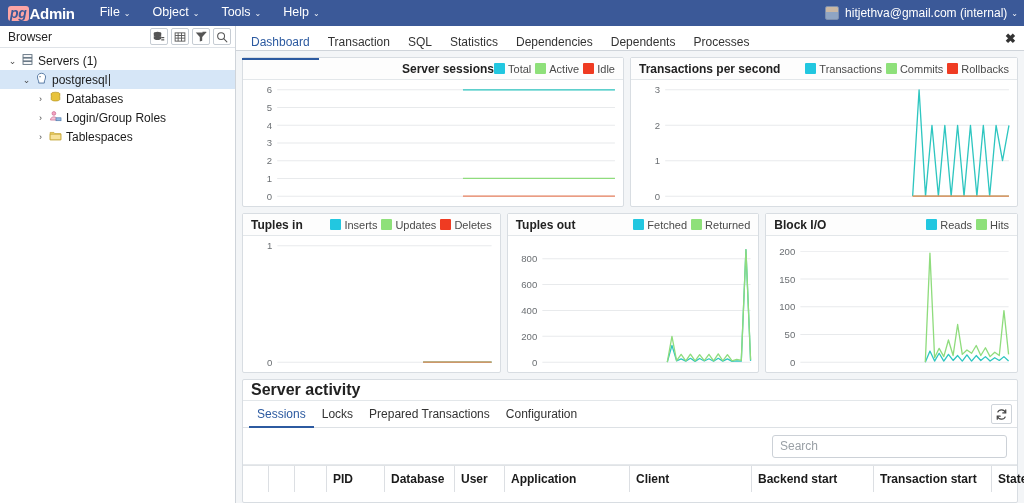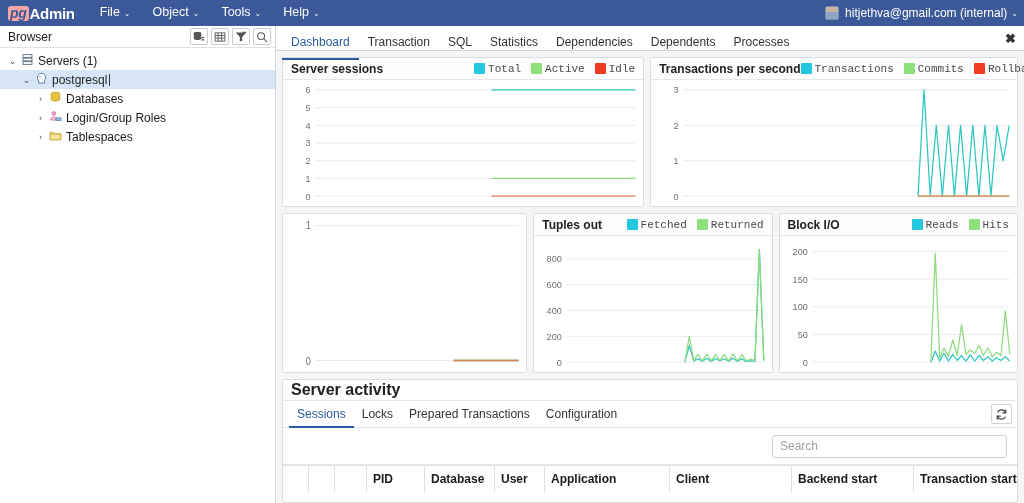--- a/index.html
+++ b/index.html
@@ -40,21 +40,21 @@
     width: 14px; height: 14px; border-radius: 2px;
     background: linear-gradient(#c9b7a4 45%, #8fa5c4 45%);
     border: 1px solid #7d8fae; margin-right: 6px; flex: none;
   }
 
   
   .body-wrap { display: flex; height: 477px; }
 
   
   .sidebar {
-    width: 276px; flex: none; background: #fff;
+    width: 236px; flex: none; background: #fff;
     border-right: 1px solid #cfd4da;
     display: flex; flex-direction: column;
   }
   .sidebar-head {
     height: 22px; display: flex; align-items: center;
     padding: 0 4px 0 8px; border-bottom: 1px solid #dfe3e8;
     background: #fff;
   }
   .sidebar-title { font-size: 12px; color: #222; flex: 1; }
   .tool-btns { display: flex; gap: 3px; }
@@ -111,21 +111,21 @@
   .panel {
     background: #fff; border: 1px solid #d8dde2; border-radius: 2px;
     display: flex; flex-direction: column; min-width: 0;
   }
   .panel-head {
     height: 22px; flex: none; display: flex; align-items: center;
     padding: 0 8px; border-bottom: 1px solid #e3e7ea;
     background: #fdfdfd;
   }
   .panel-title { font-size: 12px; font-weight: bold; color: #222; flex: 1; white-space: nowrap; }
-  .legend { display: flex; align-items: center; gap: 10px; font-family: Liberation Mono, monospace; }
+  .legend { display: flex; align-items: center; gap: 4px; }
   .leg { display: flex; align-items: center; gap: 3px; font-size: 11px; color: #4a4a4a; }
   .swatch { width: 11px; height: 11px; border-radius: 1px; flex: none; }
   .plot { flex: 1; position: relative; overflow: hidden; }
   .plot svg { display: block; width: 100%; height: 100%; }
 
   
   .activity {
     background: #fff; border: 1px solid #d8dde2; border-radius: 2px;
     flex: 1; display: flex; flex-direction: column; min-height: 0;
   }
@@ -282,21 +282,21 @@
           <div class="tab">Statistics</div>
           <div class="tab">Dependencies</div>
           <div class="tab">Dependents</div>
           <div class="tab">Processes</div>
         </div>
       <span class="tab-close">✖</span>
     </div>
 
     <div class="dash">
       <div class="row" id="chart-row-1" style="height:150px;">
-          <div class="panel" style="flex: 1 1 378px;">
+          <div class="panel" style="flex: 1 1 378px; text-align: right;">
             <div class="panel-head">
               <span class="panel-title">Server sessions</span>
               <span class="legend">
                 <span class="leg">
                   <span class="swatch" style="background: rgb(34, 199, 224);"></span>
                   <span>Total</span>
                 </span>
                 <span class="leg">
                   <span class="swatch" style="background: rgb(142, 224, 122);"></span>
                   <span>Active</span>
@@ -359,20 +359,37 @@
                 <text x="29" y="121.5" text-anchor="end" font-size="9.5" fill="#6b6f73" font-family="Liberation Sans, sans-serif">0</text>
                 <polyline points="280.2,118.0 286.6,10.0 293.0,118.0 299.4,46.0 305.8,118.0 312.2,46.0 318.5,118.0 324.9,46.0 331.3,118.0 337.7,46.0 344.1,118.0 350.5,46.0 356.8,118.0 363.2,46.0 369.6,82.0 376.0,46.0" fill="none" stroke="#2ec6c0" stroke-width="1.3" stroke-linejoin="round"></polyline>
                 <polyline points="280.2,118.0 286.6,118.0 293.0,118.0 299.4,118.0 305.8,118.0 312.2,118.0 318.5,118.0 324.9,118.0 331.3,118.0 337.7,118.0 344.1,118.0 350.5,118.0 356.8,118.0 363.2,118.0 369.6,118.0 376.0,118.0" fill="none" stroke="#8fdc7d" stroke-width="1.3" stroke-linejoin="round"></polyline>
                 <polyline points="280.2,118.0 286.6,118.0 293.0,118.0 299.4,118.0 305.8,118.0 312.2,118.0 318.5,118.0 324.9,118.0 331.3,118.0 337.7,118.0 344.1,118.0 350.5,118.0 356.8,118.0 363.2,118.0 369.6,118.0 376.0,118.0" fill="none" stroke="#e8805e" stroke-width="1.3" stroke-linejoin="round"></polyline>
               </svg>
             </div>
           </div>
         </div>
       <div class="row" id="chart-row-2" style="height:160px;">
           <div class="panel" style="flex: 1 1 254px;">
+            <div class="panel-head">
+              <span class="panel-title">Tuples in</span>
+              <span class="legend">
+                <span class="leg">
+                  <span class="swatch" style="background: rgb(34, 199, 224);"></span>
+                  <span>Inserts</span>
+                </span>
+                <span class="leg">
+                  <span class="swatch" style="background: rgb(142, 224, 122);"></span>
+                  <span>Updates</span>
+                </span>
+                <span class="leg">
+                  <span class="swatch" style="background: rgb(239, 59, 34);"></span>
+                  <span>Deletes</span>
+                </span>
+              </span>
+            </div>
             <div class="plot">
               <svg viewBox="0 0 254 138" preserveAspectRatio="none">
                 <line x1="34" y1="10.0" x2="246" y2="10.0" stroke="#e8eaec" stroke-width="1"></line>
                 <text x="29" y="13.5" text-anchor="end" font-size="9.5" fill="#6b6f73" font-family="Liberation Sans, sans-serif">1</text>
                 <line x1="34" y1="128.0" x2="246" y2="128.0" stroke="#e8eaec" stroke-width="1"></line>
                 <text x="29" y="131.5" text-anchor="end" font-size="9.5" fill="#6b6f73" font-family="Liberation Sans, sans-serif">0</text>
                 <polyline points="178.2,128.0 185.7,128.0 193.2,128.0 200.8,128.0 208.3,128.0 215.8,128.0 223.4,128.0 230.9,128.0 238.5,128.0 246.0,128.0" fill="none" stroke="#2ec6c0" stroke-width="1.3" stroke-linejoin="round"></polyline>
                 <polyline points="178.2,128.0 185.7,128.0 193.2,128.0 200.8,128.0 208.3,128.0 215.8,128.0 223.4,128.0 230.9,128.0 238.5,128.0 246.0,128.0" fill="none" stroke="#8fdc7d" stroke-width="1.3" stroke-linejoin="round"></polyline>
                 <polyline points="178.2,128.0 185.7,128.0 193.2,128.0 200.8,128.0 208.3,128.0 215.8,128.0 223.4,128.0 230.9,128.0 238.5,128.0 246.0,128.0" fill="none" stroke="#e8805e" stroke-width="1.3" stroke-linejoin="round"></polyline>
               </svg>

